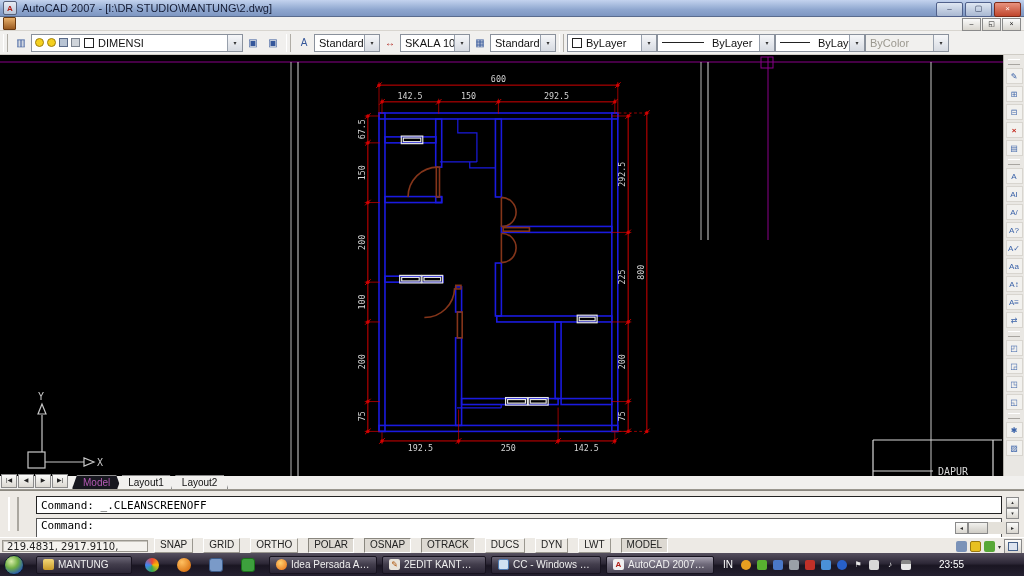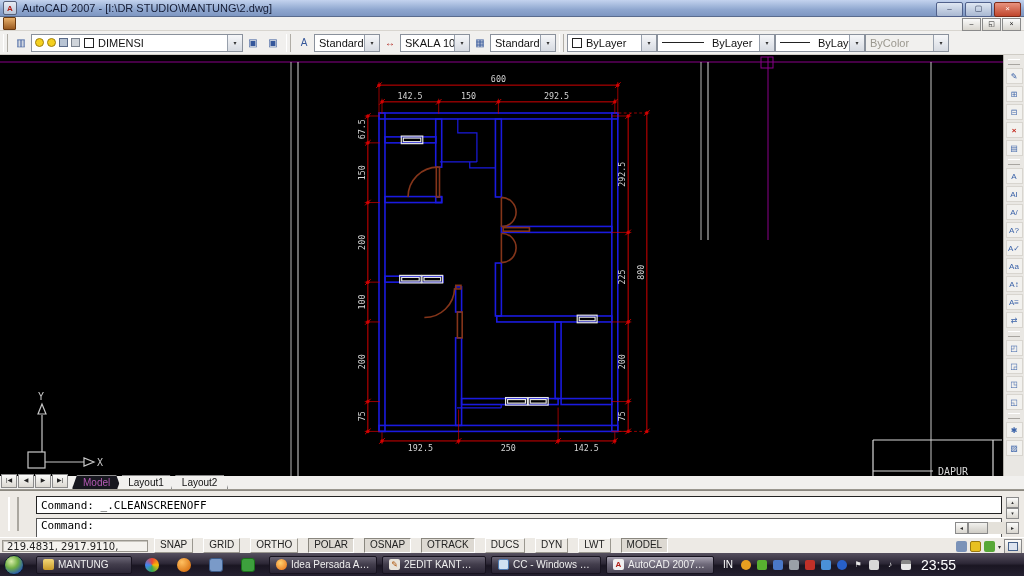--- a/index.html
+++ b/index.html
@@ -138,21 +138,21 @@
   .tray .t1{background:#58b030;}
   .tray .t2{background:#4a78c8;}
   .tray .t3{background:#9aa0a8;}
   .tray .t4{background:#c03028;}
   .tray .t5{background:#4a90d8;}
   .tray .t6{background:#2860c8;border-radius:50%;}
   .tray .t7{background:transparent;color:#e8e8e8;}
   .tray .t8{background:#d8d8d8;}
   .tray .t9{background:transparent;color:#e8e8e8;}
   .tray .t10{background:linear-gradient(to top,#e8e8e8 60%,#888 60%);}
-  .clock{color:#fff;font-size:14px;margin-left:10px;}
+  .clock{color:#fff;font-size:10px;margin-left:28px;}
 </style>
 </head>
 <body>
 
 <div id="screen">
 
   <div class="titlebar">
     <div class="app-icon">A</div>
     <div class="title-text">AutoCAD 2007 - [I:\DR STUDIO\MANTUNG\2.dwg]</div>
     <div class="winbtns">

